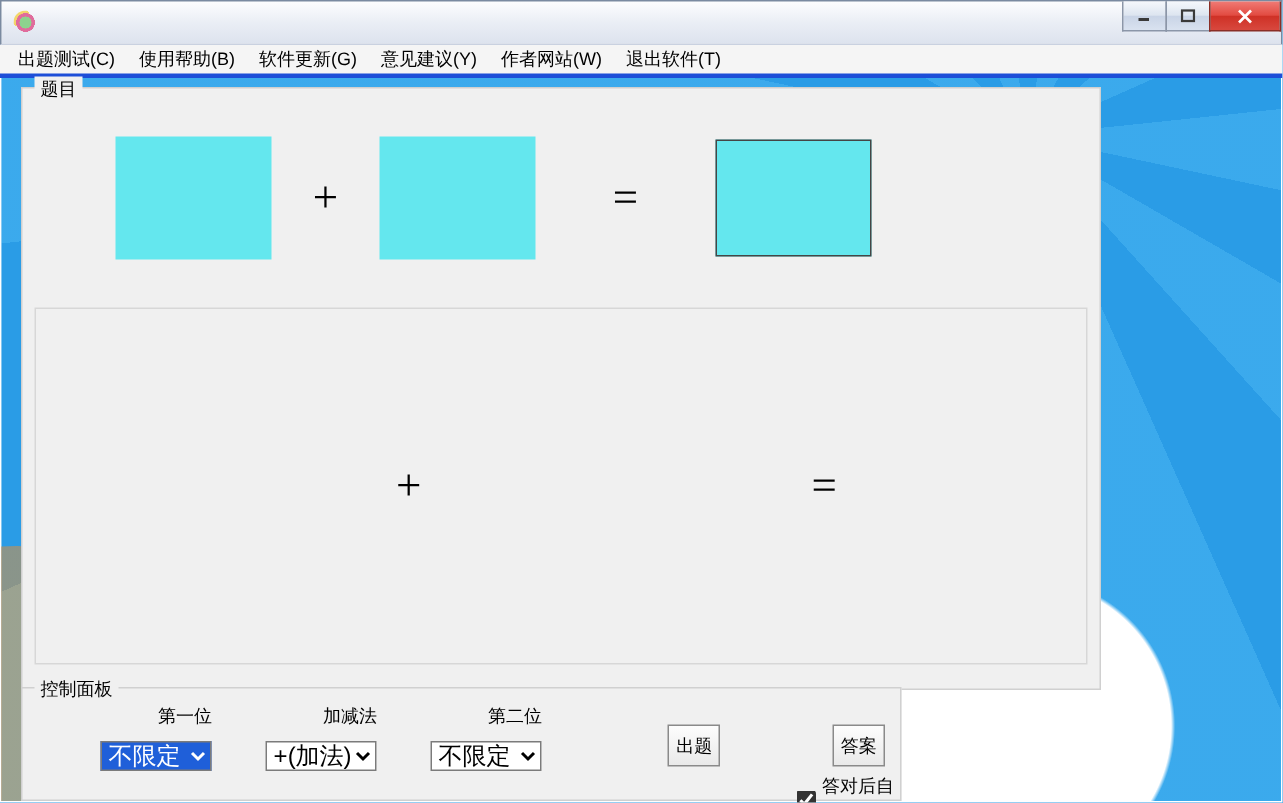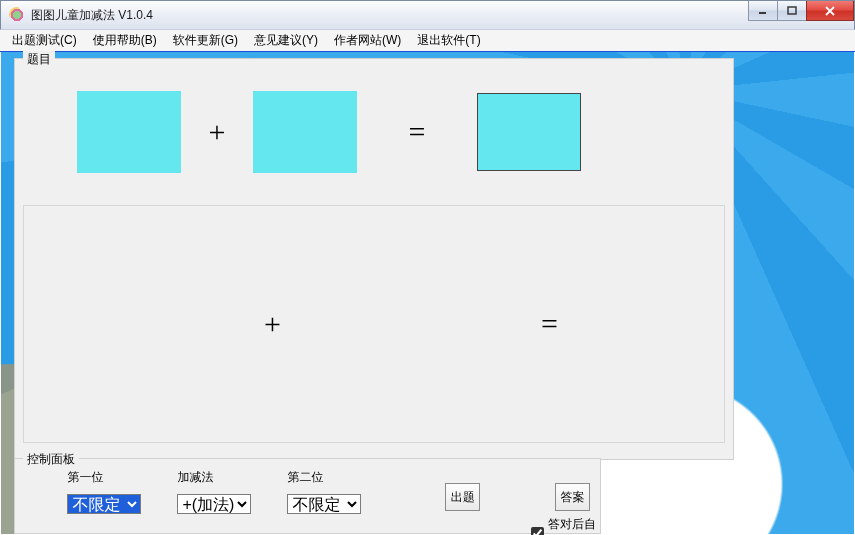--- a/index.html
+++ b/index.html
@@ -46,21 +46,21 @@
   background: linear-gradient(#f07a74, #e24b42 48%, #cf3126 52%, #d8483e);
   border-color: #8a2e26;
   color: #fff;
 }
 .win-btn.close svg { stroke: #fff; }
 
 
 .menubar {
   height: 22px;
   background: #f5f5f5;
-  border-bottom: 1px solid #1d4ed8;
+  border-bottom: 3px solid #1d4ed8;
   display: flex;
   align-items: center;
   padding: 0 4px;
 }
 .menubar .menu-item {
   padding: 2px 8px;
   cursor: default;
 }
 
 
@@ -199,21 +199,21 @@
 .ctrl-row {
   position: absolute;
   left: 10px; top: 10px; right: 10px;
   display: flex;
   align-items: flex-start;
   gap: 36px;
 }
 .ctrl-col {
   display: flex;
   flex-direction: column;
-  align-items: flex-start;
+  align-items: flex-end;
   gap: 8px;
 }
 .ctrl-col .lbl { font-size: 12px; }
 select {
   font-size: 16px;
   height: 20px;
   width: 74px;
   background: #fff;
   border: 1px solid #7b7b7b;
 }
@@ -240,21 +240,20 @@
   gap: 4px;
   font-size: 12px;
 }
 .checkbox-row input { accent-color: #333; }
 </style>
 </head>
 <body>
 
 <div class="titlebar">
   <div class="app-icon"></div>
-  <div class="title">图图儿童加减法 V1.0.4</div>
   <div class="win-controls">
     <div class="win-btn">
       <svg width="10" height="10">
           <line x1="1" y1="7" x2="8" y2="7" stroke="#3a3a3a" stroke-width="2"></line>
         </svg>
     </div>
     <div class="win-btn">
       <svg width="10" height="10">
           <rect x="1" y="1" width="8" height="7" fill="none" stroke="#3a3a3a" stroke-width="1.5"></rect>
         </svg>

